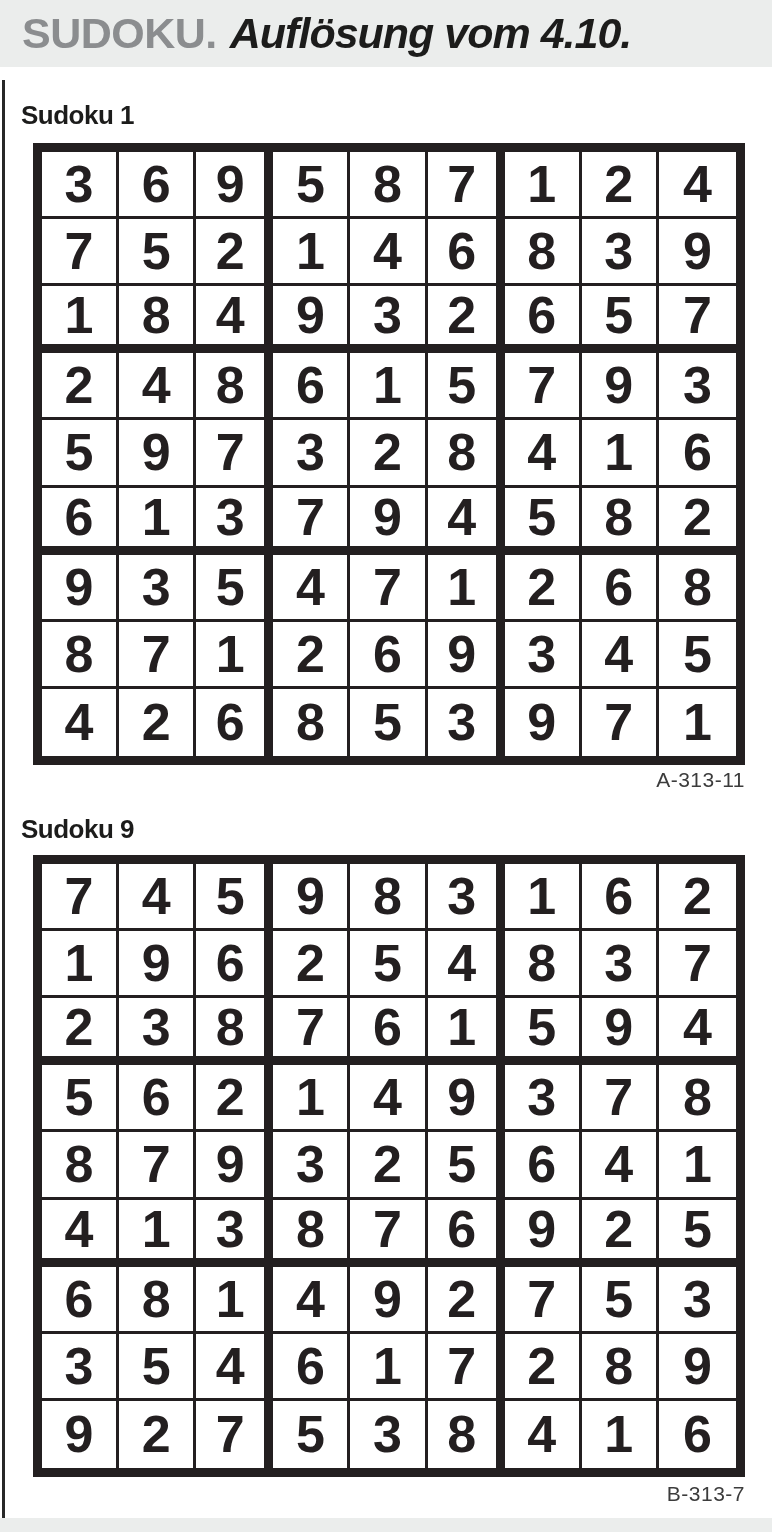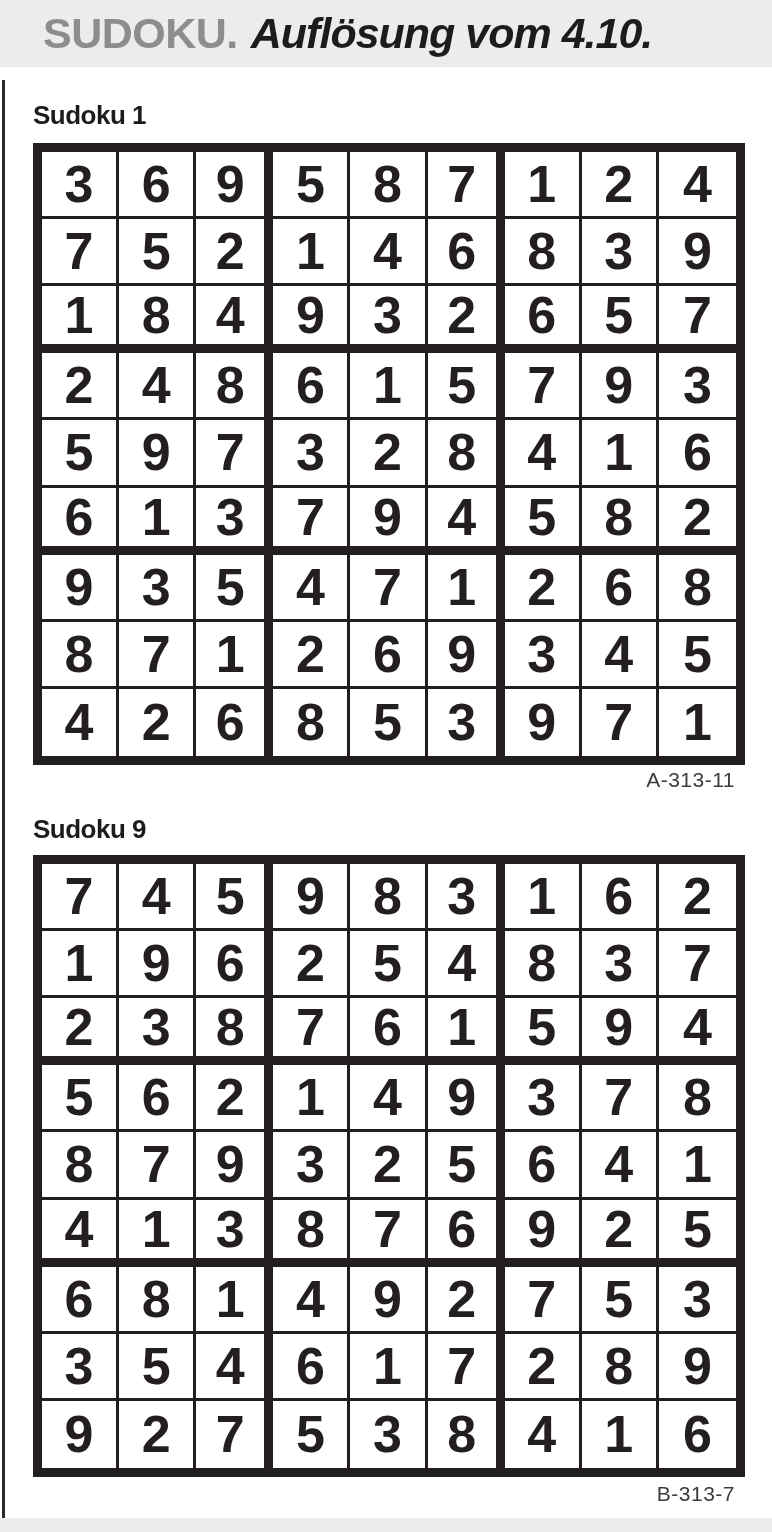--- a/index.html
+++ b/index.html
@@ -6,37 +6,37 @@
   body {
     width: 772px; height: 1532px; position: relative;
     background: #ffffff;
     font-family: "Liberation Sans", sans-serif;
     overflow: hidden;
   }
   .header-band {
     position: absolute; left: 0; top: 0; width: 772px; height: 67px;
     background: #ebedec;
     display: flex; align-items: center;
-    padding-left: 43px; box-sizing: border-box;
+    padding-left: 22px; box-sizing: border-box;
     white-space: nowrap;
   }
   .brand {
     color: #8b8d8f; font-weight: bold; font-size: 43px; letter-spacing: -0.5px;
   }
   .header-title {
     color: #1c1c1b; font-weight: bold; font-size: 43px; letter-spacing: -1px;
     margin-left: 13px;
     font-style: italic;
   }
   .left-rule {
     position: absolute; left: 2px; top: 80px; width: 3px; height: 1452px;
     background: #282828;
   }
   .puzzle-title {
-    position: absolute; left: 33px;
+    position: absolute; left: 21px;
     font-size: 26px; font-weight: bold; color: #1c1c1b; letter-spacing: -0.5px;
   }
   #title-1 { top: 100px; }
   #title-2 { top: 814px; }
   .sudoku {
     position: absolute; left: 33px; width: 712px; height: 622px;
     box-sizing: border-box; border: 9px solid #231f20; background: #ffffff;
     display: grid;
     grid-template-columns: repeat(9, 1fr);
     grid-template-rows: repeat(9, 1fr);
@@ -46,21 +46,21 @@
   .cell {
     display: flex; align-items: center; justify-content: center;
     border-right: 3px solid #231f20; border-bottom: 3px solid #231f20;
     font-size: 52px; font-weight: bold; color: #231f20; line-height: 1;
   }
   .cell.thick-r { border-right-width: 9px; }
   .cell.thick-b { border-bottom-width: 9px; }
   .cell.last-c { border-right: none; }
   .cell.last-r { border-bottom: none; }
   .puzzle-code {
-    position: absolute; right: 37px;
+    position: absolute; right: 27px;
     font-size: 21px; color: #3c3c3c; letter-spacing: 0.5px;
   }
   #code-1 { top: 768px; }
   #code-2 { top: 1482px; }
   .footer-band {
     position: absolute; left: 0; top: 1518px; width: 772px; height: 14px;
     background: #ebedec;
   }
 </style>
 </head>

